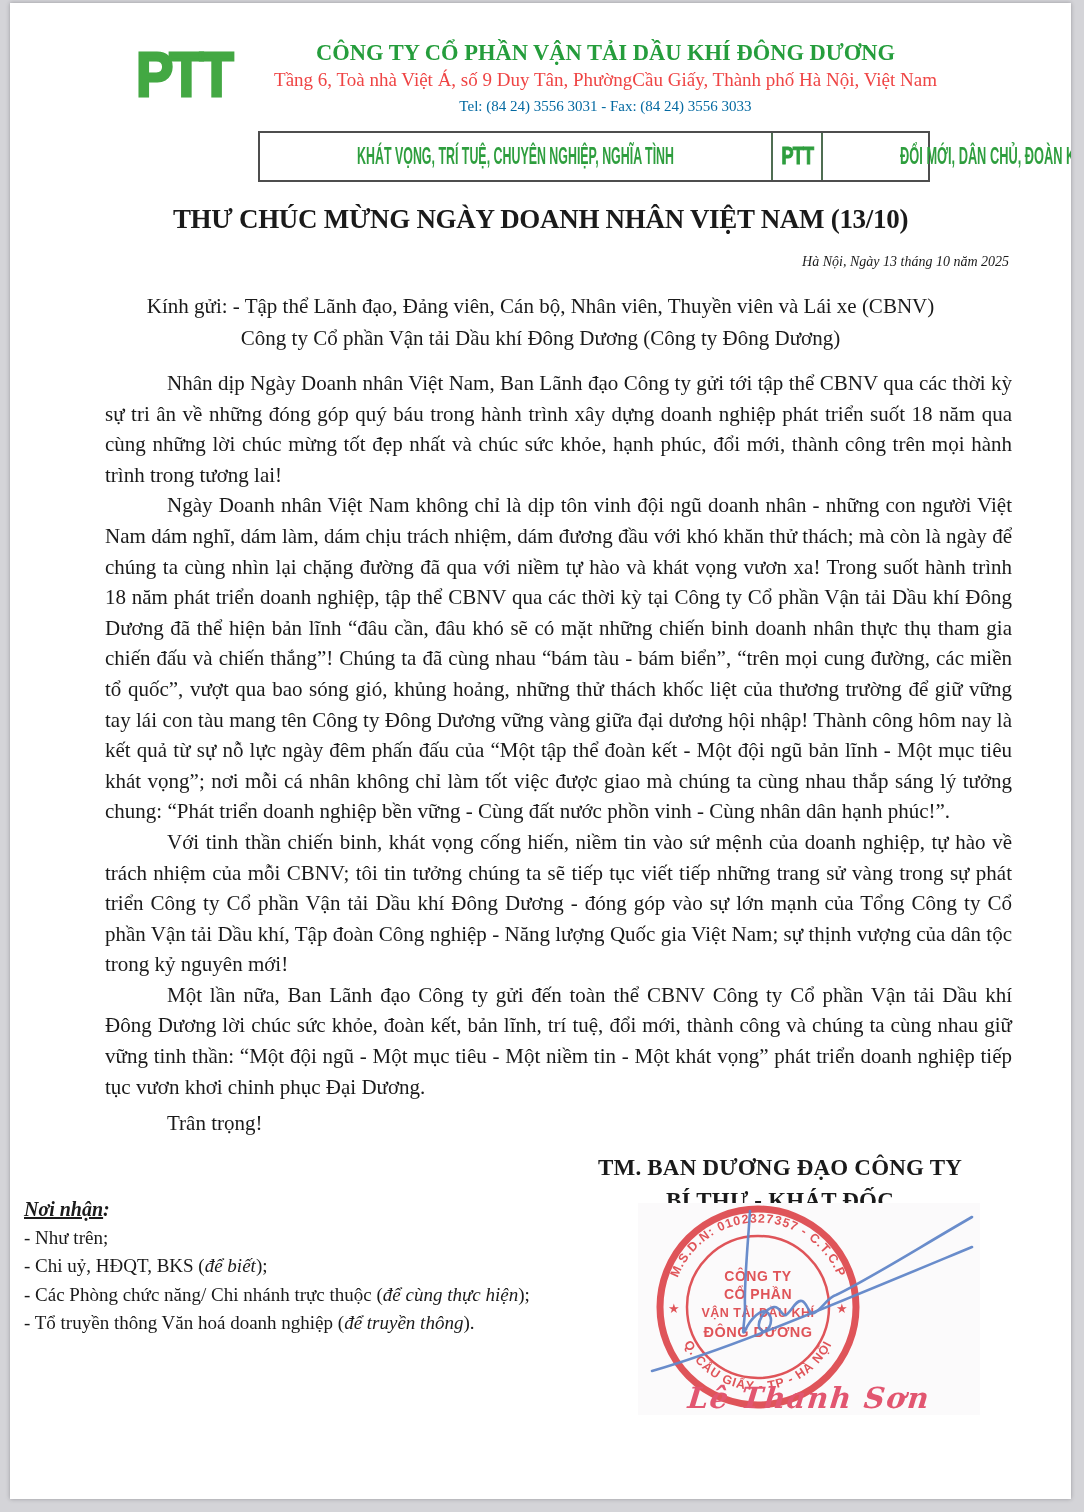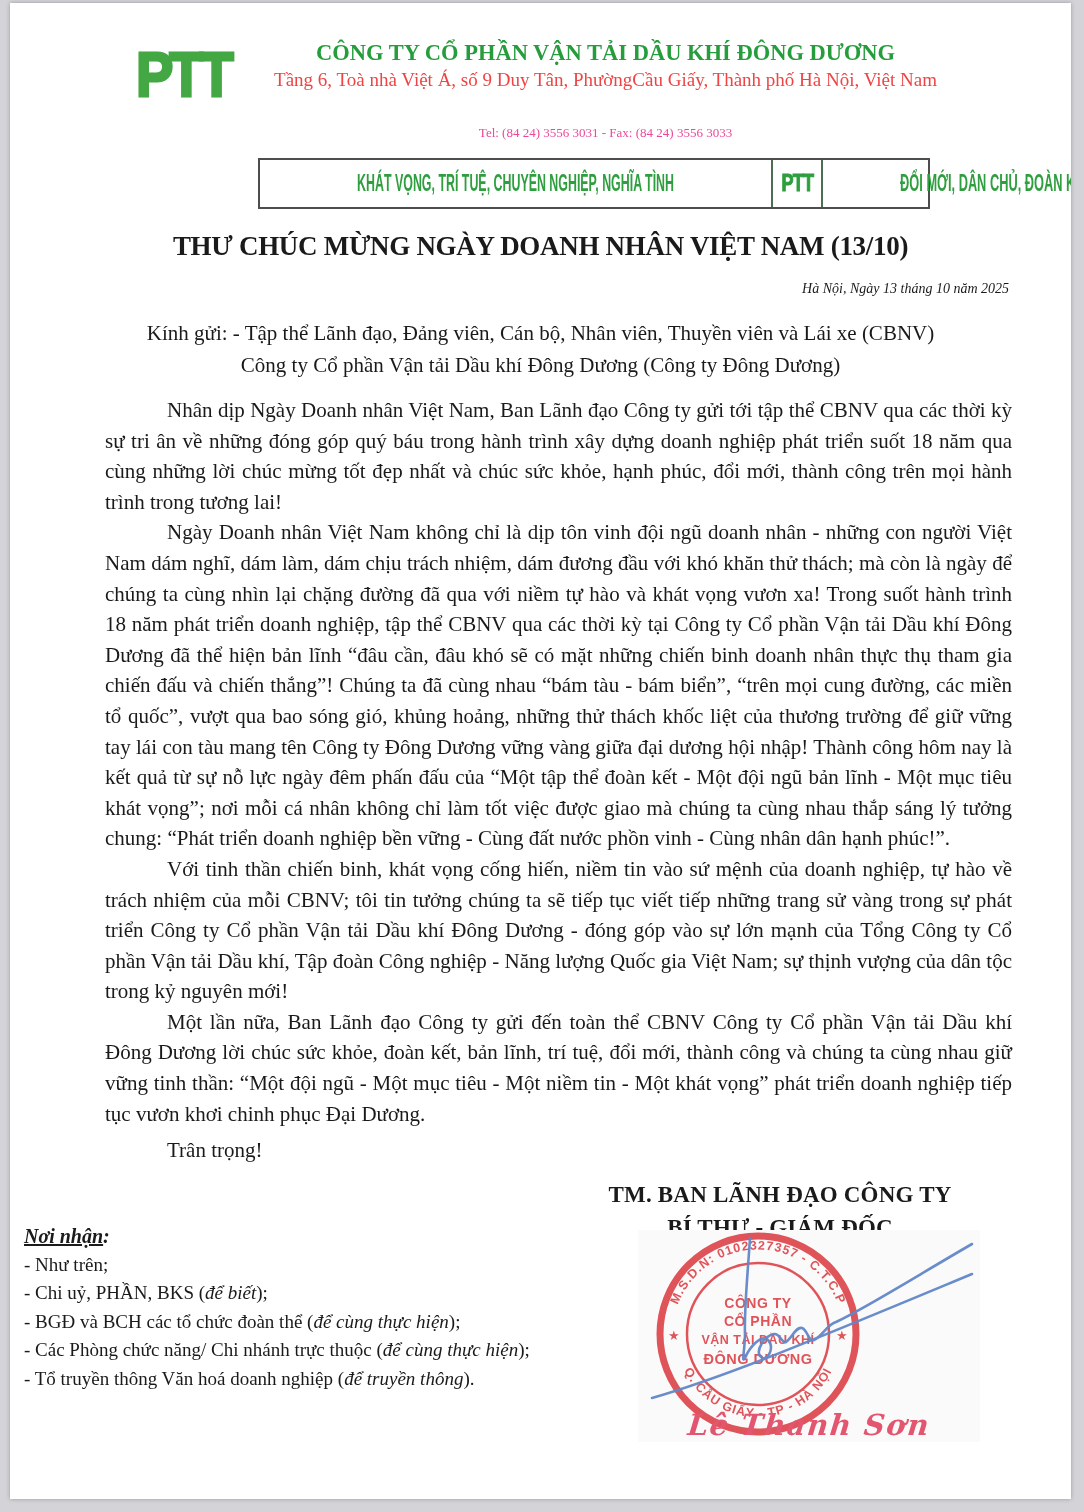--- a/index.html
+++ b/index.html
@@ -25,21 +25,21 @@
     font-weight:bold;font-size:56px;line-height:56px;
     color:#43a843;letter-spacing:-4px;
     transform:scaleY(1.12);transform-origin:top left;
     -webkit-text-stroke:2.5px #43a843;
   }
   .org{margin:0 20px 0 150px;text-align:center;}
   .org-name{
     font-weight:bold;font-size:22.5px;line-height:28px;color:#259d3c;
   }
   .org-address{font-size:19px;line-height:26px;color:#ef4444;}
-  .org-contact{font-size:13px;line-height:26px;color:#ec4899;margin-top:27px;}
+  .org-contact{font-size:15px;line-height:26px;color:#0369a1;}
   
   .banner{
     margin:12px 0 0 248px;width:672px;height:51px;box-sizing:border-box;
     border:2.5px solid #4d4d4d;display:flex;align-items:stretch;
     font-family:"Liberation Sans","DejaVu Sans",sans-serif;
     color:#2e9e3e;font-weight:bold;
   }
   .banner-cell{display:flex;align-items:center;justify-content:center;overflow:visible;}
   .banner-left{flex:0 0 334px;}
   .banner-mid{flex:0 0 48px;border-left:2px solid #4f6d52;border-right:2px solid #4f6d52;}
@@ -119,29 +119,28 @@
       <p>Nhân dịp Ngày Doanh nhân Việt Nam, Ban Lãnh đạo Công ty gửi tới tập thể CBNV qua các thời kỳ sự tri ân về những đóng góp quý báu trong hành trình xây dựng doanh nghiệp phát triển suốt 18 năm qua cùng những lời chúc mừng tốt đẹp nhất và chúc sức khỏe, hạnh phúc, đổi mới, thành công trên mọi hành trình trong tương lai!</p>
       <p>Ngày Doanh nhân Việt Nam không chỉ là dịp tôn vinh đội ngũ doanh nhân - những con người Việt Nam dám nghĩ, dám làm, dám chịu trách nhiệm, dám đương đầu với khó khăn thử thách; mà còn là ngày để chúng ta cùng nhìn lại chặng đường đã qua với niềm tự hào và khát vọng vươn xa! Trong suốt hành trình 18 năm phát triển doanh nghiệp, tập thể CBNV qua các thời kỳ tại Công ty Cổ phần Vận tải Dầu khí Đông Dương đã thể hiện bản lĩnh “đâu cần, đâu khó sẽ có mặt những chiến binh doanh nhân thực thụ tham gia chiến đấu và chiến thắng”! Chúng ta đã cùng nhau “bám tàu - bám biển”, “trên mọi cung đường, các miền tổ quốc”, vượt qua bao sóng gió, khủng hoảng, những thử thách khốc liệt của thương trường để giữ vững tay lái con tàu mang tên Công ty Đông Dương vững vàng giữa đại dương hội nhập! Thành công hôm nay là kết quả từ sự nỗ lực ngày đêm phấn đấu của “Một tập thể đoàn kết - Một đội ngũ bản lĩnh - Một mục tiêu khát vọng”; nơi mỗi cá nhân không chỉ làm tốt việc được giao mà chúng ta cùng nhau thắp sáng lý tưởng chung: “Phát triển doanh nghiệp bền vững - Cùng đất nước phồn vinh - Cùng nhân dân hạnh phúc!”.</p>
       <p>Với tinh thần chiến binh, khát vọng cống hiến, niềm tin vào sứ mệnh của doanh nghiệp, tự hào về trách nhiệm của mỗi CBNV; tôi tin tưởng chúng ta sẽ tiếp tục viết tiếp những trang sử vàng trong sự phát triển Công ty Cổ phần Vận tải Dầu khí Đông Dương - đóng góp vào sự lớn mạnh của Tổng Công ty Cổ phần Vận tải Dầu khí, Tập đoàn Công nghiệp - Năng lượng Quốc gia Việt Nam; sự thịnh vượng của dân tộc trong kỷ nguyên mới!</p>
       <p>Một lần nữa, Ban Lãnh đạo Công ty gửi đến toàn thể CBNV Công ty Cổ phần Vận tải Dầu khí Đông Dương lời chúc sức khỏe, đoàn kết, bản lĩnh, trí tuệ, đổi mới, thành công và chúng ta cùng nhau giữ vững tinh thần: “Một đội ngũ - Một mục tiêu - Một niềm tin - Một khát vọng” phát triển doanh nghiệp tiếp tục vươn khơi chinh phục Đại Dương.</p>
     </div>
     <div class="closing">Trân trọng!</div>
 
     <div class="bottom">
 
       <div class="sig-titles">
-        <div>TM. BAN LÃNH ĐẠO CÔNG TY</div>
-        <div>BÍ THƯ - GIÁM ĐỐC</div>
+        <div>TM. BAN DƯƠNG ĐẠO CÔNG TY</div>
+        <div>BÍ THƯ - KHÁT ĐỐC</div>
       </div>
 
       <div class="recipients">
         <div class="recipients-heading"><span class="hu">Nơi nhận</span><span>:</span></div>
         <div><span>- Như trên;</span><span class="note"></span><span></span></div>
-        <div><span>- Chi uỷ, PHẦN, BKS (</span><span class="note">để biết</span><span>);</span></div>
-        <div><span>- BGĐ và BCH các tổ chức đoàn thể (</span><span class="note">để cùng thực hiện</span><span>);</span></div>
+        <div><span>- Chi uỷ, HĐQT, BKS (</span><span class="note">để biết</span><span>);</span></div>
         <div><span>- Các Phòng chức năng/ Chi nhánh trực thuộc (</span><span class="note">để cùng thực hiện</span><span>);</span></div>
         <div><span>- Tổ truyền thông Văn hoá doanh nghiệp (</span><span class="note">để truyền thông</span><span>).</span></div>
       </div>
 
       <div class="stamp-wrap">
 
         <svg class="stamp-svg" width="212" height="212" viewBox="0 0 212 212" opacity="0.9">
           <g fill="none" stroke="#dd4348">
             <circle cx="106" cy="106" r="98" stroke-width="7"></circle>
             <circle cx="106" cy="106" r="71" stroke-width="2.5"></circle>

